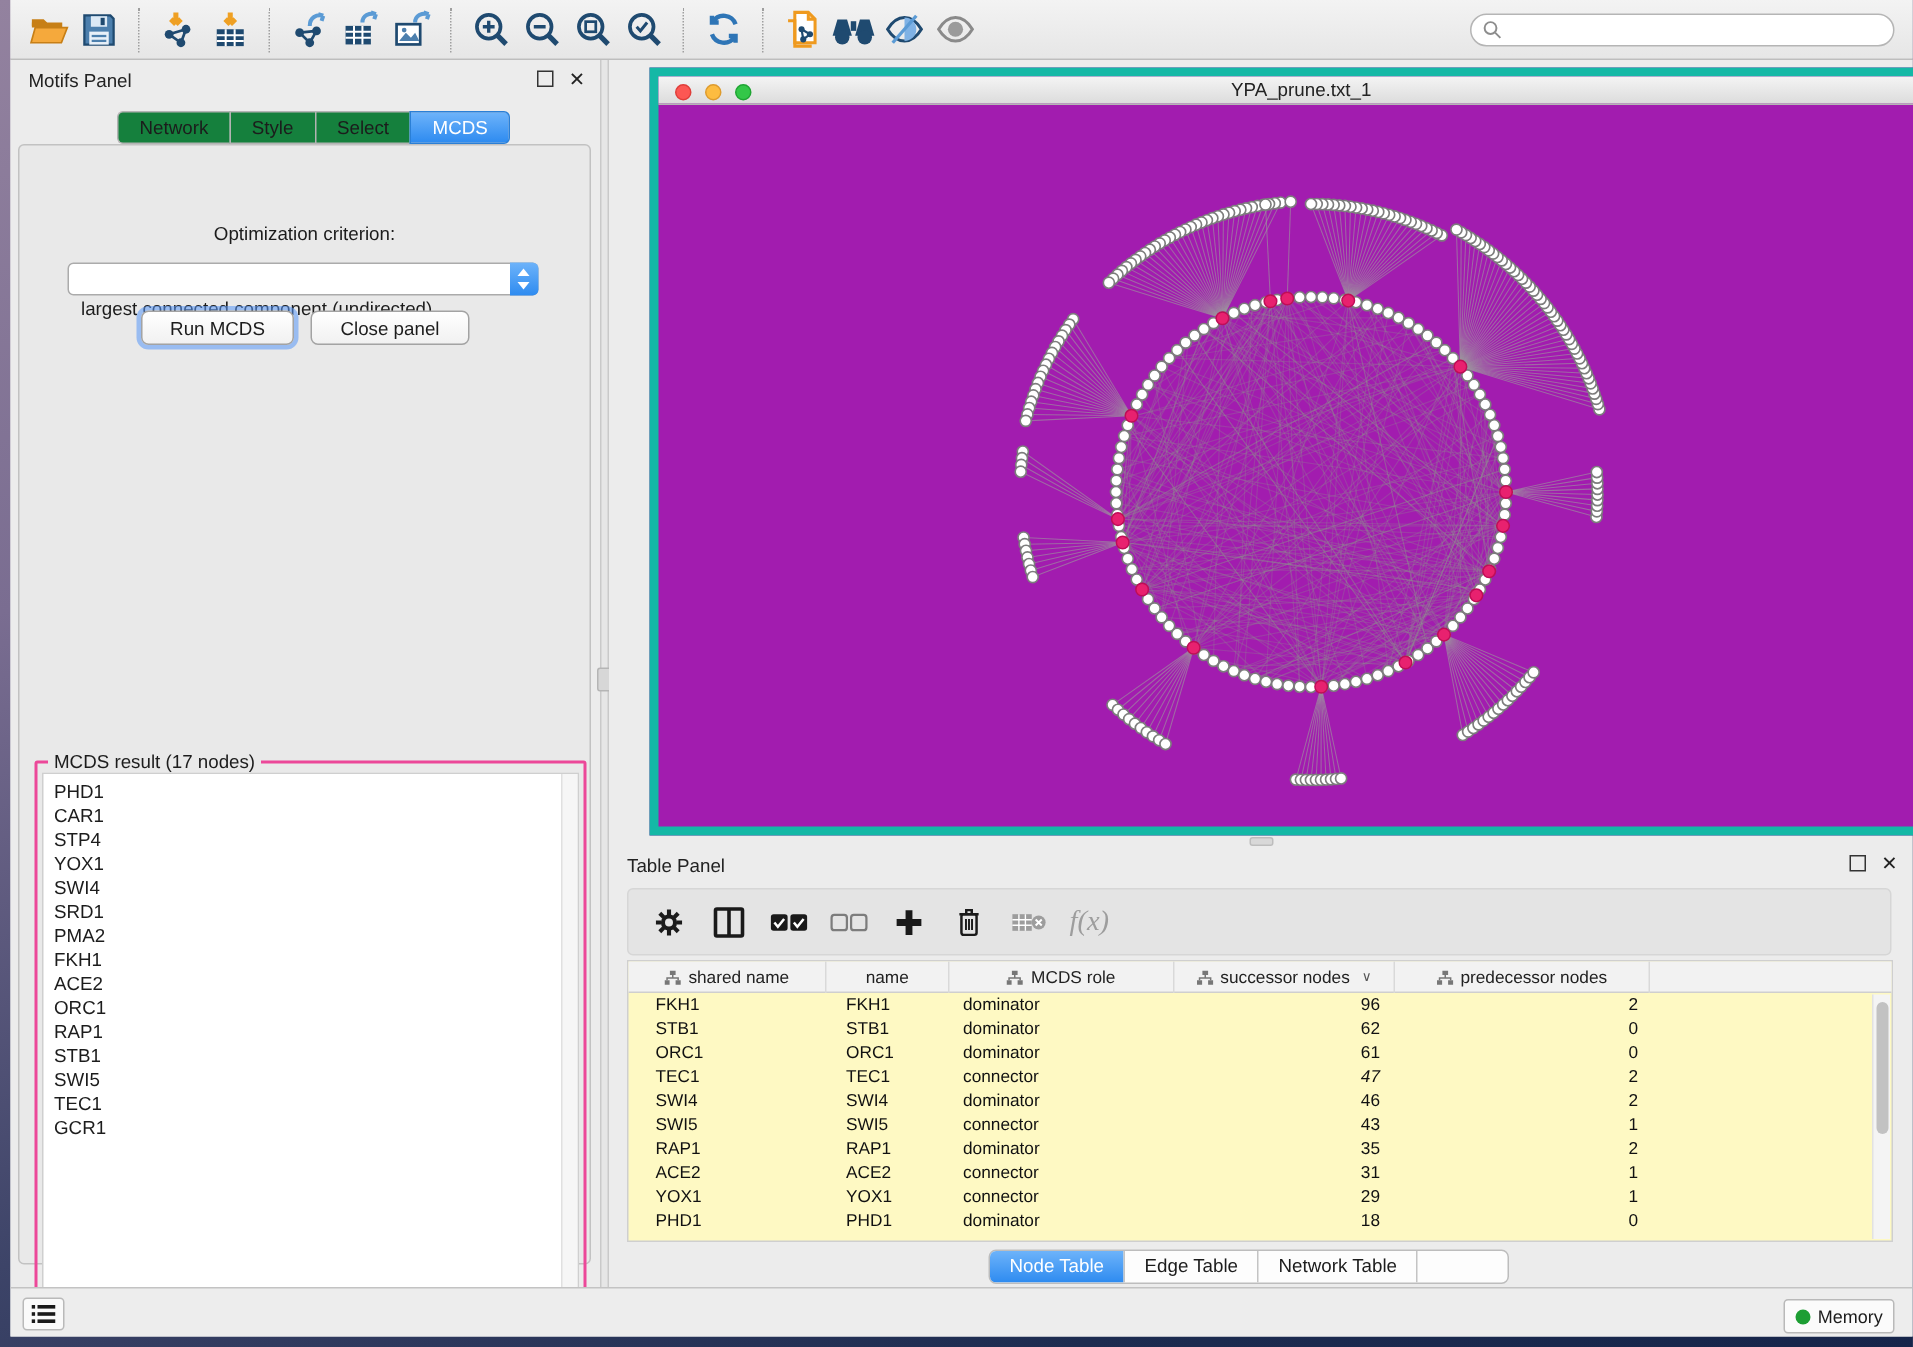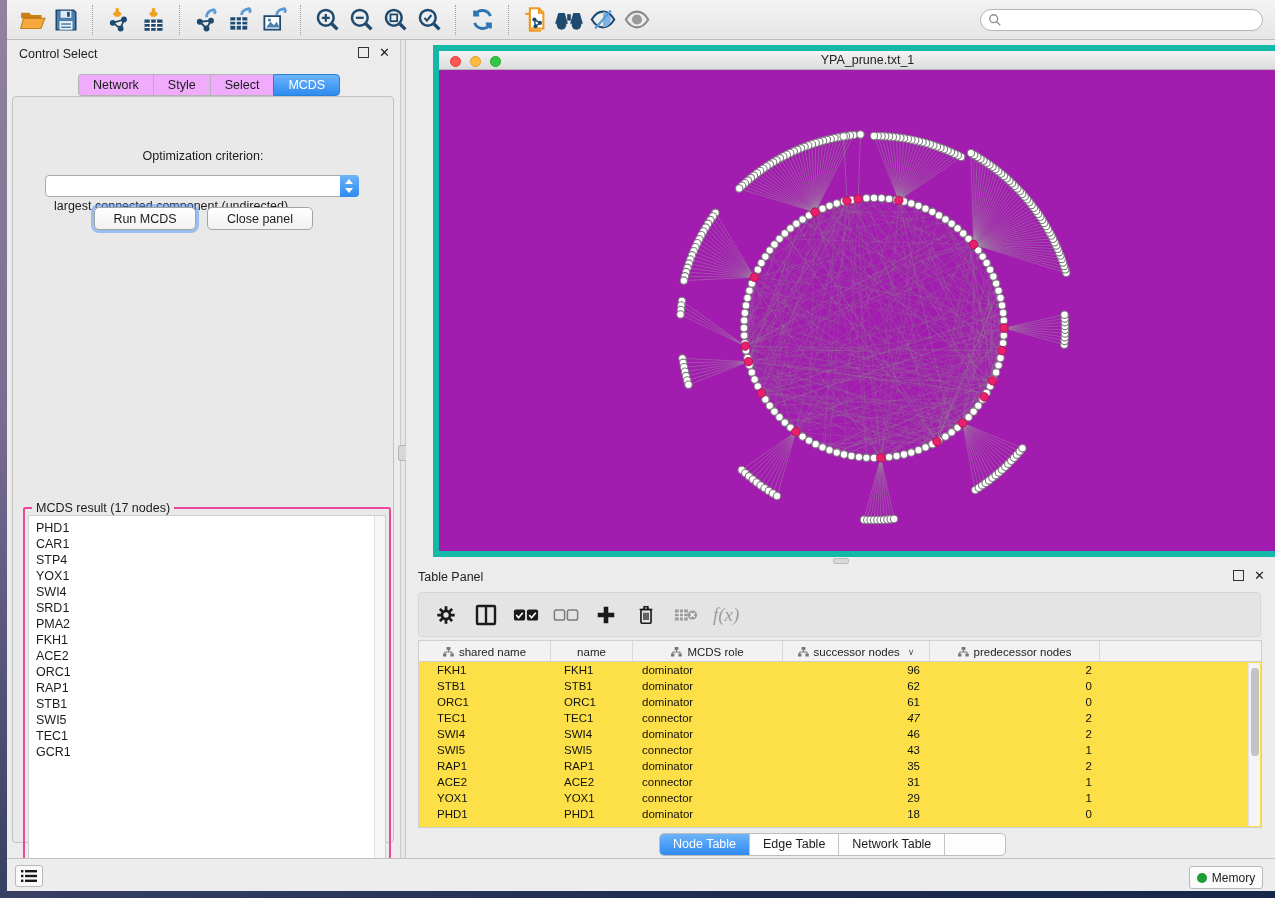--- a/index.html
+++ b/index.html
@@ -22,21 +22,21 @@
   #toolbar-search input { border:none; outline:none; flex:1; font-size:12px; background:transparent; height:18px; }
 
   
   #control-panel { position:absolute; left:0; top:40px; width:393px; height:818px; background:#ececec; }
   .panel-header { position:relative; height:28px; display:flex; align-items:center; padding-left:12px; font-size:12.5px; color:#222; }
   .panel-hdr-icons { position:absolute; right:10px; top:7px; display:flex; gap:10px; align-items:center; }
   .float-icon { width:11px; height:11px; border:1.6px solid #333; background:transparent; }
   .close-icon { font-size:13px; font-weight:bold; color:#222; line-height:11px; }
 
   #cp-tabs { position:absolute; left:71px; top:34px; height:22px; display:flex; z-index:2; }
-  .cp-tab { padding:0 14px; height:22px; line-height:21px; background:#f0abfc; border:1px solid #b3b3b3;
+  .cp-tab { padding:0 14px; height:22px; line-height:21px; background:#15803d; border:1px solid #b3b3b3;
     border-right:none; font-size:12.5px; text-align:center; color:#1c1c1c; }
   .cp-tab:first-child { border-radius:4px 0 0 4px; }
   .cp-tab:last-child { border-right:1px solid #b3b3b3; border-radius:0 4px 4px 0; }
   .cp-tab.active { background:linear-gradient(var(--accent-light),var(--accent)); color:#fff; border-color:#2a7fd6; }
 
   #cp-content { position:absolute; left:5px; top:56px; width:382px; height:747px;
     background:#e9e9e9; border:1px solid #c2c2c2; border-radius:4px; }
   #criterion-label { position:absolute; left:0; top:52px; width:100%; text-align:center; font-size:12.5px; }
   #criterion-select { position:absolute; left:32px; top:78px; width:314px; height:22px; background:#fff;
     border:1px solid #ababab; border-radius:4px; display:flex; align-items:center; }
@@ -78,21 +78,21 @@
   .fan-edge { stroke:#9c9c9c; stroke-opacity:.6; stroke-width:.7; }
   .ring-node { fill:#fff; stroke:#7d7d7d; stroke-width:1.1; }
   .hub-node { fill:var(--hub); stroke:#bf0d57; stroke-width:1; }
   #h-splitter-handle { position:absolute; left:427px; top:518px; width:16px; height:6px; background:#d8d8d8; border:1px solid #bdbdbd; border-radius:2px; }
 
   
   #table-panel { position:absolute; left:0; top:523px; width:869px; height:295px; }
   #tp-toolbar { position:absolute; left:12px; top:29px; width:843px; height:45px; background:#e4e4e4;
     border:1px solid #d6d6d6; border-radius:4px; display:flex; align-items:center; gap:14px; padding-left:14px; }
   .tp-icon { width:26px; height:26px; display:flex; align-items:center; justify-content:center; }
-  #node-table { position:absolute; left:12px; top:77px; width:844px; height:188px; background:#fde047; border:1px solid #cfcfcf; }
+  #node-table { position:absolute; left:12px; top:77px; width:844px; height:188px; background:#fef9c3; border:1px solid #cfcfcf; }
   #nt-header { display:flex; height:21px; background:#f2f2f2; border-bottom:1px solid #cfcfcf; }
   .nt-hcell { display:flex; align-items:center; justify-content:center; gap:5px; font-size:11.5px; color:#222;
     border-right:1px solid #d9d9d9; height:21px; }
   .tree-ico { flex:0 0 auto; }
   .sort-chev { font-size:9px; color:#555; margin-left:3px; }
   #nt-body { position:relative; }
   .nt-row { display:flex; height:16px; align-items:center; }
   .nt-cell { font-size:11.5px; color:#111; white-space:nowrap; overflow:hidden; }
   .nt-cell.c0 { padding-left:18px; } .nt-cell.c1 { padding-left:13px; } .nt-cell.c2 { padding-left:9px; }
   .nt-cell.c3 { text-align:right; padding-right:10px; } .nt-cell.c4 { text-align:right; padding-right:8px; }
@@ -251,21 +251,21 @@
       <svg width="14" height="14" viewBox="0 0 16 16">
         <circle cx="6.5" cy="6.5" r="4.5" fill="none" stroke="#8d8d8d" stroke-width="1.5"></circle>
         <path d="M10 10l4 4" stroke="#8d8d8d" stroke-width="1.5"></path>
       </svg>
       <input type="text" placeholder="" style="">
     </div>
   </div>
 
   <div id="control-panel">
     <div class="panel-header">
-      <span>Control Select</span>
+      <span>Motifs Panel</span>
       <span class="panel-hdr-icons">
         <span class="float-icon"></span>
         <span class="close-icon">✕</span>
       </span>
     </div>
     <div id="cp-tabs">
         <div class="cp-tab">Network</div>
         <div class="cp-tab">Style</div>
         <div class="cp-tab">Select</div>
         <div class="cp-tab active">MCDS</div>

